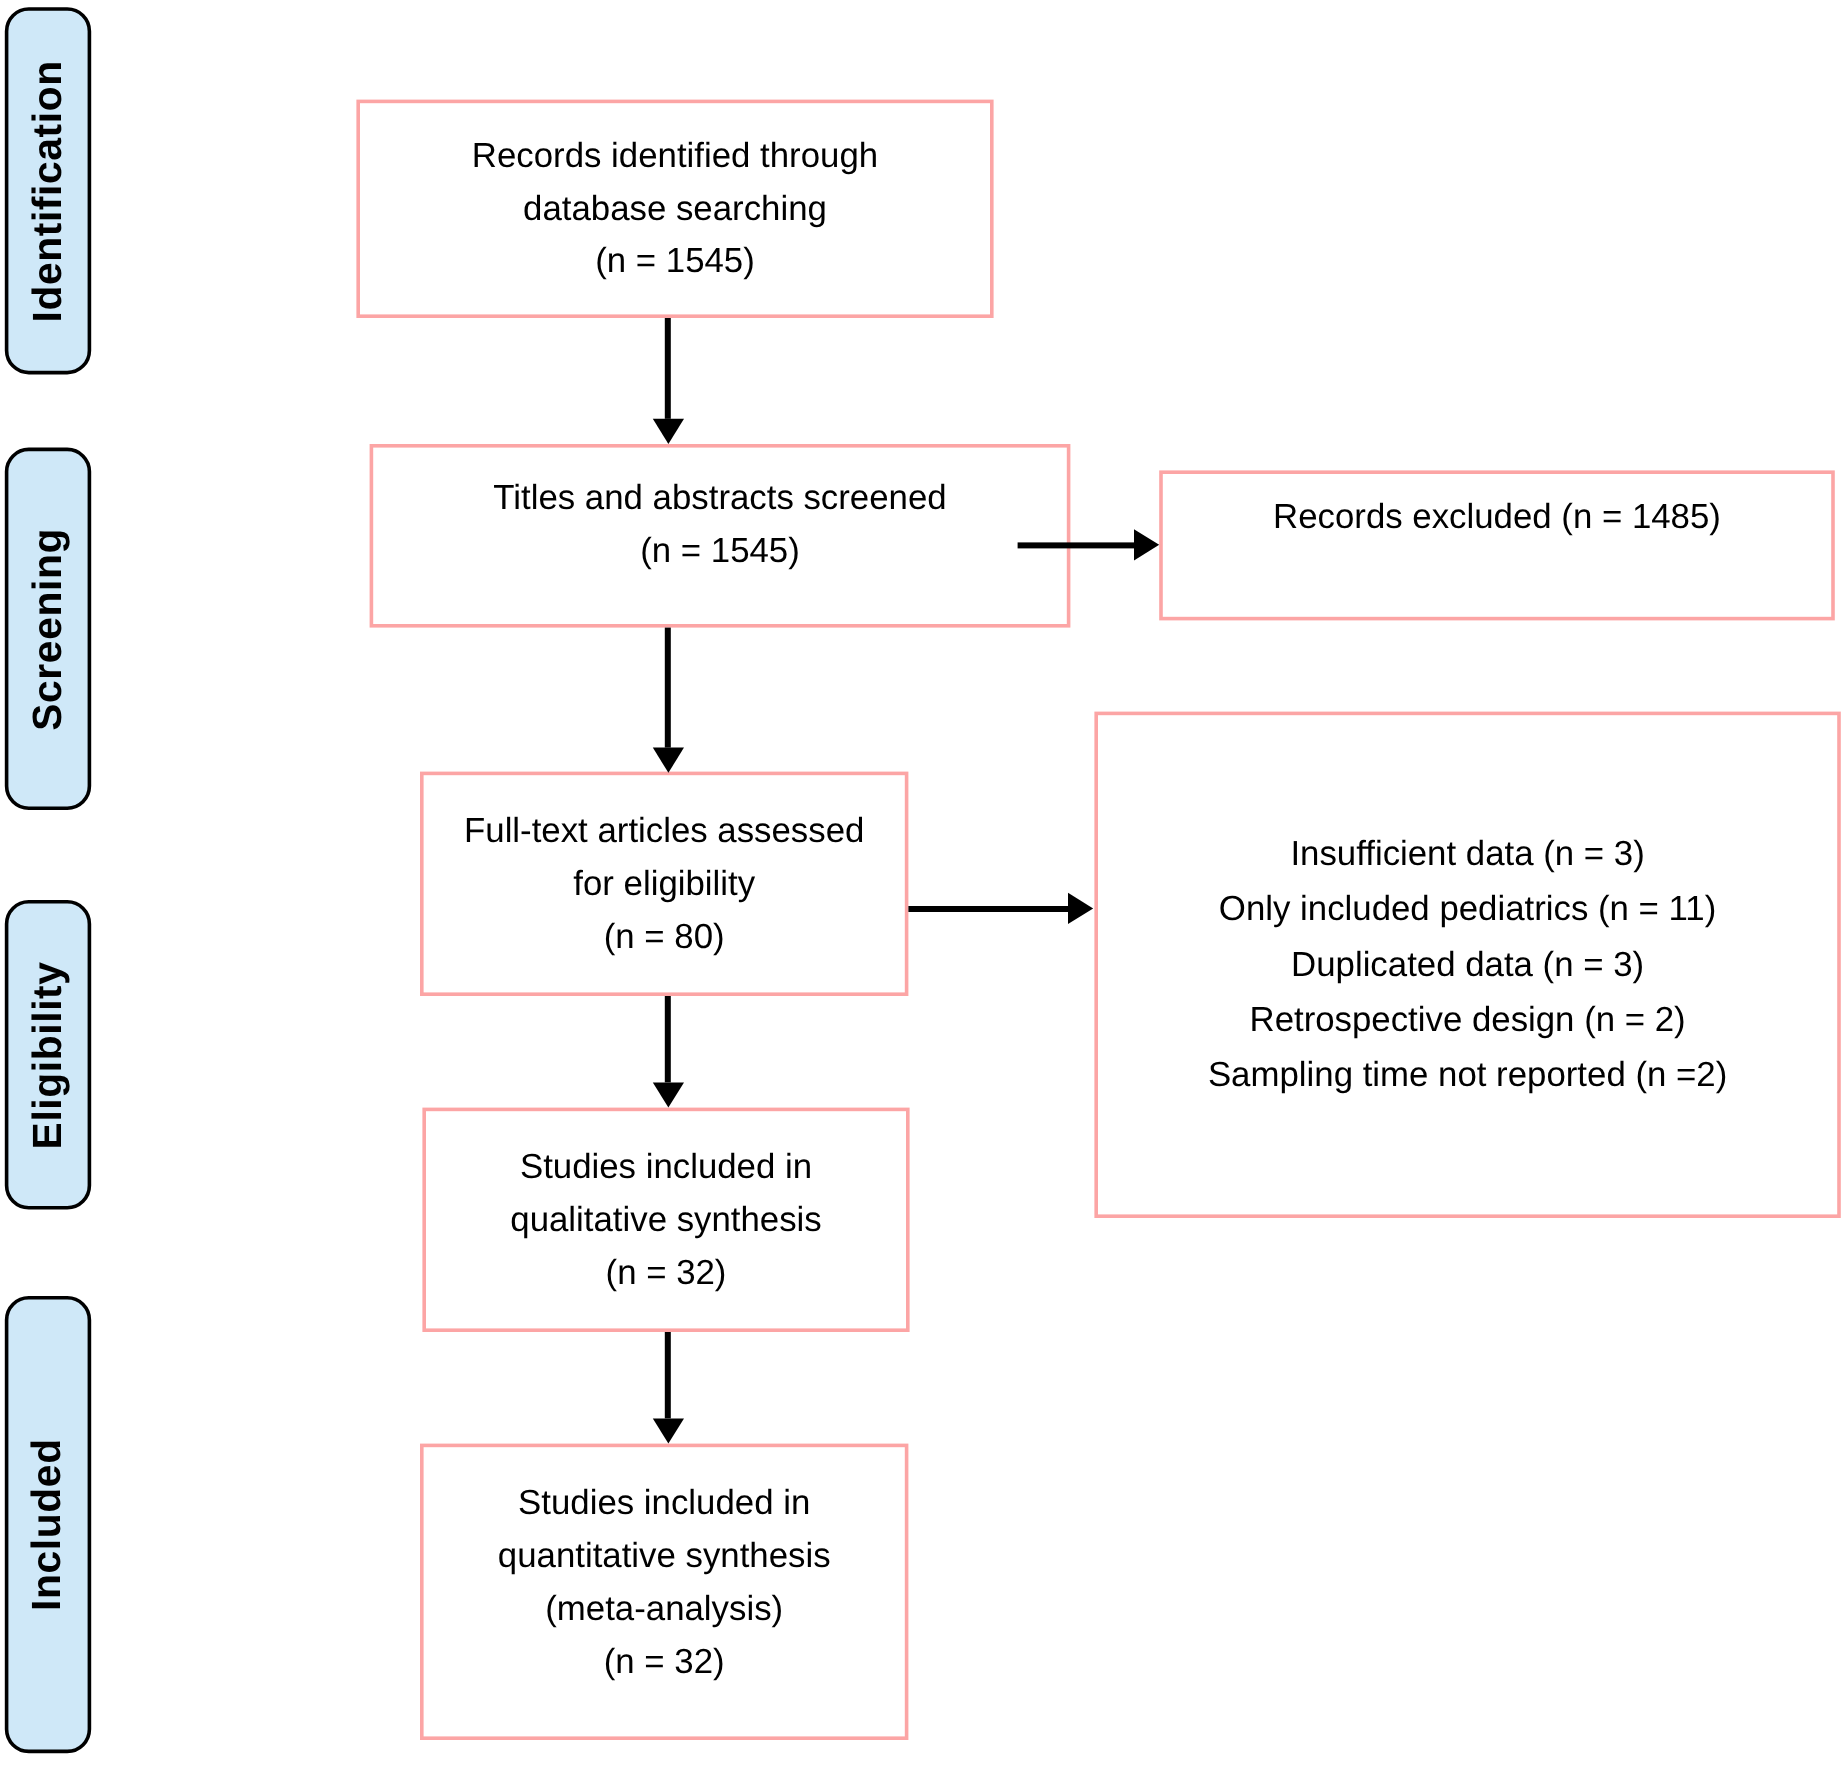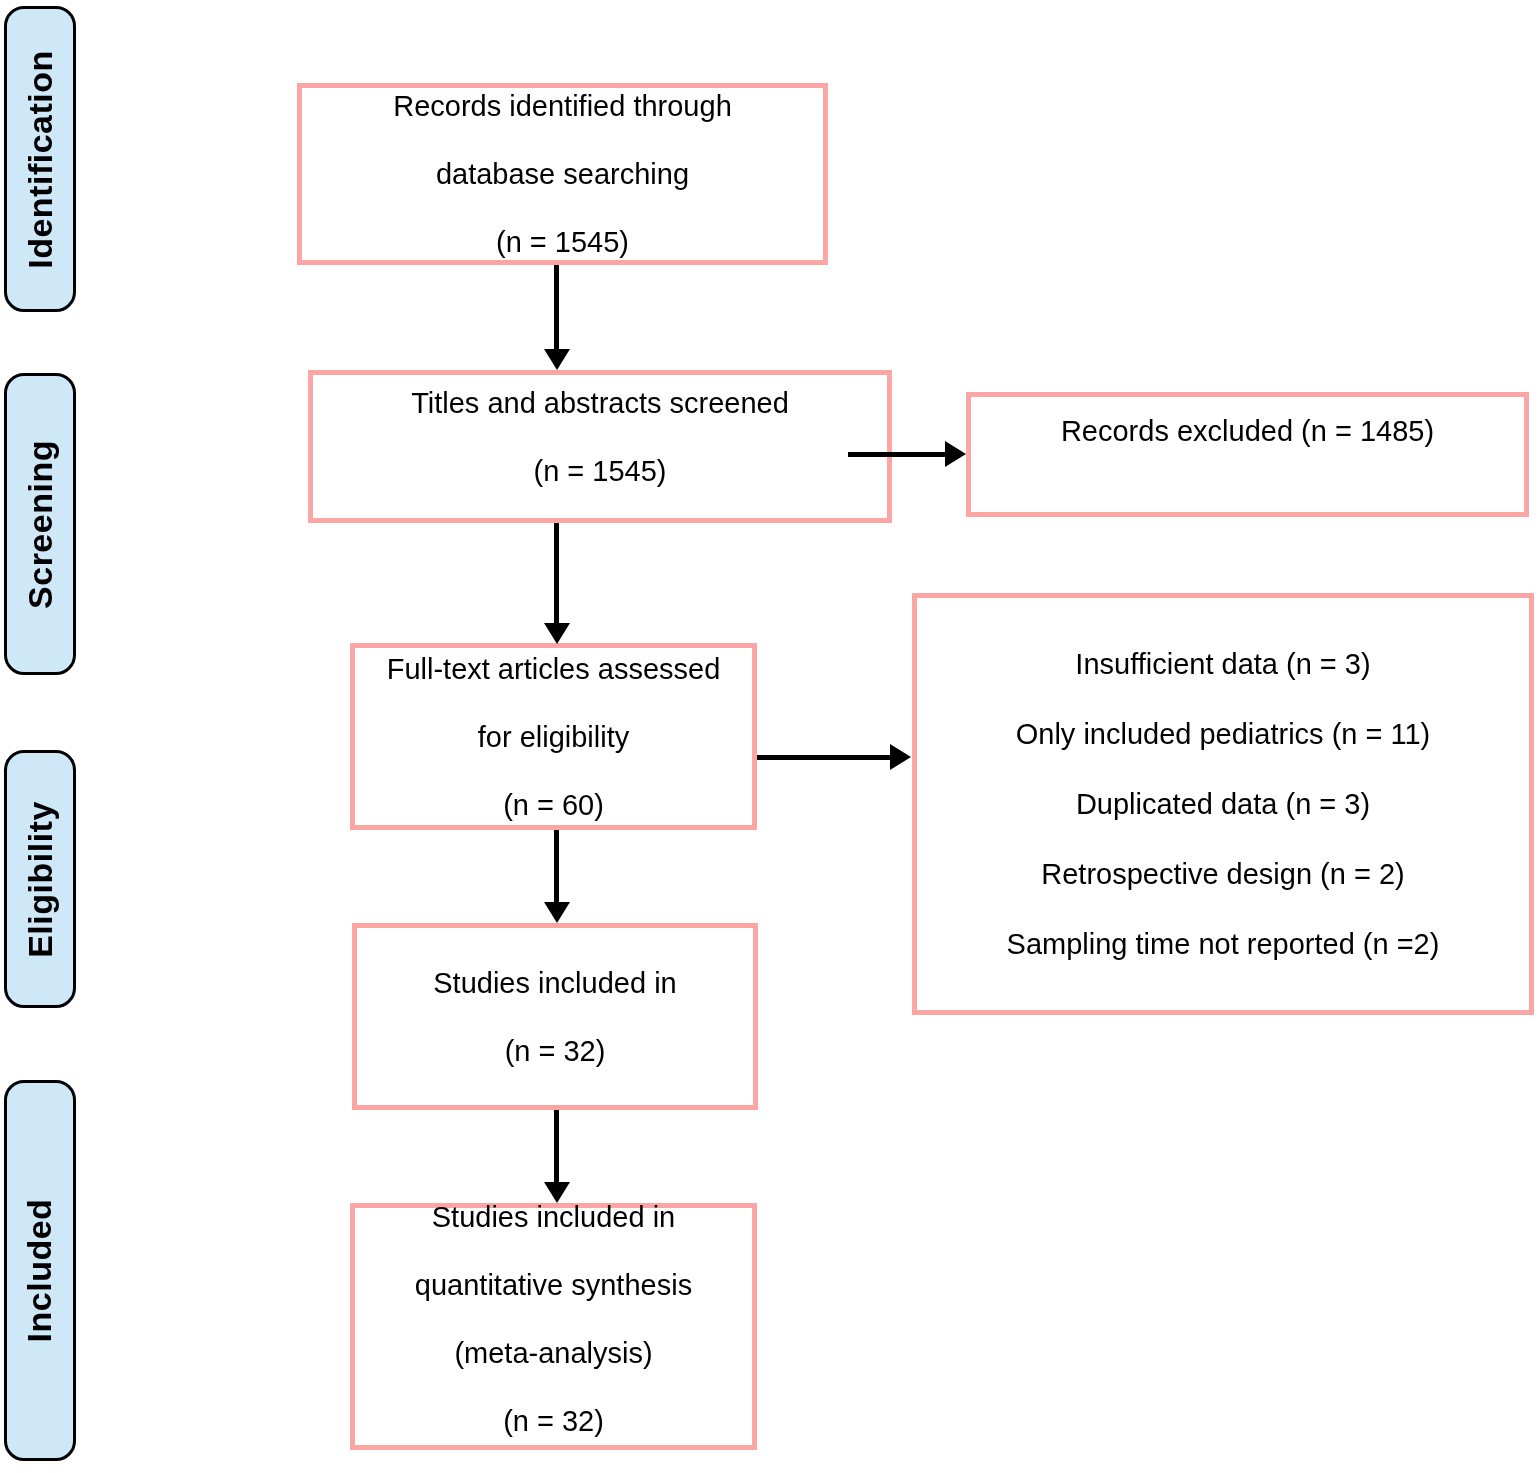--- a/index.html
+++ b/index.html
@@ -36,31 +36,30 @@
     font-weight: bold;
     font-size: 34px;
     letter-spacing: 0.5px;
     color: #000000;
   }
 
   
   .box {
     position: absolute;
     background: #ffffff;
-    border: 5px solid #fca5a5;
+    border: 3px solid #fca5a5;
     box-sizing: border-box;
     display: flex;
     flex-direction: column;
     align-items: center;
     justify-content: center;
     text-align: center;
     font-size: 29px;
     line-height: 44px;
     color: #000000;
-    gap: 24px;
   }
   .box.reasons { line-height: 46px; }
   .nudge-up-20 { padding-bottom: 20px; margin-left: 44px; }
   .nudge-up-35 { padding-bottom: 48px; }
   .nudge-up-15 { padding-bottom: 15px; }
 
   
   .arrow-stem-v {
     position: absolute;
     width: 5px;
@@ -115,33 +114,34 @@
     <div>(n = 1545)</div>
   </div>
 
   <div class="box nudge-up-35" style="left:966px;top:392px;width:563px;height:125px">
     <div>Records excluded (n = 1485)</div>
   </div>
 
   <div class="box" style="left:350px;top:643px;width:407px;height:187px">
     <div>Full-text articles assessed</div>
     <div>for eligibility</div>
-    <div>(n = 60)</div>
+    <div>(n = 80)</div>
   </div>
 
   <div class="box reasons" style="left:912px;top:593px;width:622px;height:422px">
     <div>Insufficient data (n = 3)</div>
     <div>Only included pediatrics (n = 11)</div>
     <div>Duplicated data (n = 3)</div>
     <div>Retrospective design (n = 2)</div>
     <div>Sampling time not reported (n =2)</div>
   </div>
 
   <div class="box" style="left:352px;top:923px;width:406px;height:187px">
     <div>Studies included in</div>
+    <div>qualitative synthesis</div>
     <div>(n = 32)</div>
   </div>
 
   <div class="box nudge-up-15" style="left:350px;top:1203px;width:407px;height:247px">
     <div>Studies included in</div>
     <div>quantitative synthesis</div>
     <div>(meta-analysis)</div>
     <div>(n = 32)</div>
   </div>
 

